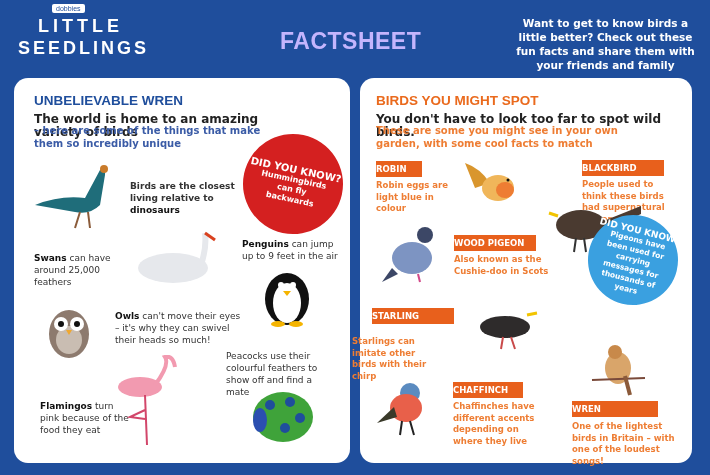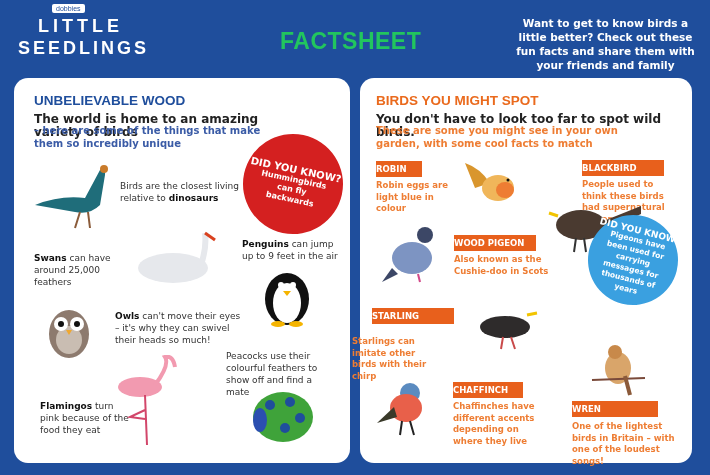--- a/index.html
+++ b/index.html
@@ -1,21 +1,21 @@
 <!DOCTYPE html>
 <html><head>
 <meta charset="utf-8">
 <style>
   html,body{margin:0;padding:0;}
   body{width:710px;height:475px;background:#1f4e9c;position:relative;overflow:hidden;font-family:"DejaVu Sans","Liberation Sans",sans-serif;}
   .abs{position:absolute;}
   .logo-brand{left:52px;top:4px;background:#fff;color:#1f4e9c;font-size:7px;padding:1px 4px;border-radius:2px;font-family:"Liberation Sans",sans-serif;}
   .logo-l1{left:38px;top:16px;color:#fff;font-size:18px;letter-spacing:4px;font-family:"Liberation Sans",sans-serif;font-weight:bold;}
   .logo-l2{left:18px;top:38px;color:#fff;font-size:18px;letter-spacing:3px;font-family:"Liberation Sans",sans-serif;font-weight:bold;}
-  .title{left:280px;top:28px;color:#22c55e;font-size:23px;font-weight:bold;letter-spacing:0.5px;font-family:"Liberation Sans",sans-serif;}
+  .title{left:280px;top:28px;color:#c4b5fd;font-size:23px;font-weight:bold;letter-spacing:0.5px;font-family:"Liberation Sans",sans-serif;}
   .intro{left:508px;top:16px;width:195px;color:#fff;font-size:10.5px;font-weight:bold;line-height:14px;text-align:center;}
   .panel{background:#fff;border-radius:14px;}
   .p-left{left:14px;top:78px;width:336px;height:385px;}
   .p-right{left:360px;top:78px;width:332px;height:385px;}
   .h2{font-size:13.5px;font-weight:bold;font-family:"Liberation Sans",sans-serif;}
   .blue{color:#1f4e9c;}
   .orange{color:#ea6a1d;}
   .sub-dark{color:#222;font-size:12px;font-weight:bold;line-height:12.5px;}
   .sub-blue{color:#3a5ba6;font-size:10px;font-weight:bold;line-height:12.5px;}
   .sub-orange{color:#ee7d33;font-size:10px;font-weight:bold;line-height:12.5px;}
@@ -32,35 +32,35 @@
 </head>
 <body>
 
 <div class="abs logo-brand">dobbies</div>
 <div class="abs logo-l1">LITTLE</div>
 <div class="abs logo-l2">SEEDLINGS</div>
 <div class="abs title">FACTSHEET</div>
 <div class="abs intro">Want to get to know birds a little better? Check out these fun facts and share them with your friends and family</div>
 
 <div class="abs panel p-left"></div>
-<div class="abs h2 blue" style="left:34px;top:93px;">UNBELIEVABLE WOOD</div>
+<div class="abs h2 blue" style="left:34px;top:93px;">UNBELIEVABLE WREN</div>
 <div class="abs sub-dark" style="left:34px;top:113px;width:270px;">The world is home to an amazing variety of birds</div>
 <div class="abs sub-blue" style="left:34px;top:125px;width:230px;">– here are some of the things that make them so incredibly unique</div>
 
 <div class="abs circle red" style="left:243px;top:134px;width:100px;height:100px;transform:rotate(12deg);">
   <div class="ctitle">DID YOU KNOW?</div>
   <div class="ctext" style="width:70px;">Hummingbirds can fly backwards</div>
 </div>
 
 <svg class="abs" style="left:30px;top:160px;" width="85" height="70">
   <path d="M5 45 Q30 35 55 38 L70 10 Q76 5 75 15 L70 45 Q60 55 45 52 Z" fill="#1f6d7a"></path>
   <path d="M50 52 L45 68 M58 52 L60 68" stroke="#8a5b3a" stroke-width="2"></path>
   <circle cx="74" cy="9" r="4" fill="#c97b2a"></circle>
 </svg>
-<div class="abs fact" style="left:120px;top:180px;width:130px;">
+<div class="abs fact" style="left:130px;top:180px;width:130px;font-weight:bold;">
   <span>Birds are the closest living relative to </span><b>dinosaurs</b>
 </div>
 
 <div class="abs fact" style="left:34px;top:252px;width:100px;">
   <b>Swans</b><span> can have around 25,000 feathers</span>
 </div>
 <svg class="abs" style="left:135px;top:228px;" width="85" height="60">
   <ellipse cx="38" cy="40" rx="35" ry="15" fill="#e6e8ec"></ellipse>
   <path d="M65 40 Q72 20 70 5" stroke="#e6e8ec" stroke-width="6" fill="none"></path>
   <path d="M70 5 L80 12" stroke="#d9411e" stroke-width="3"></path>

